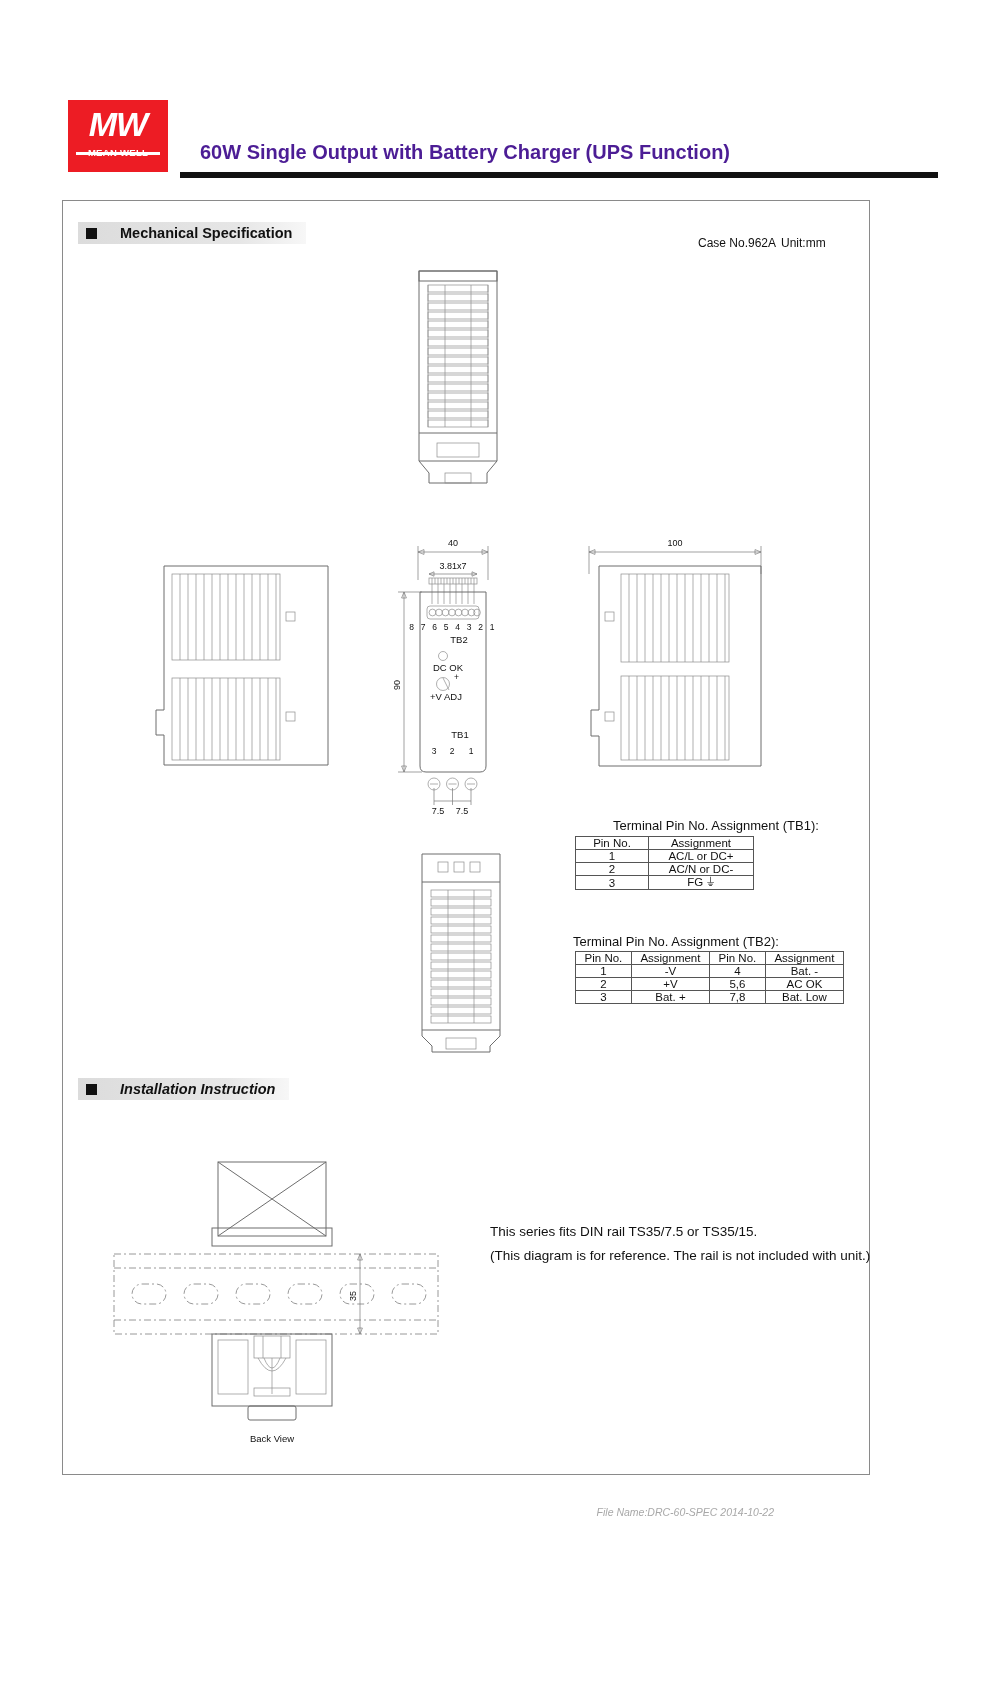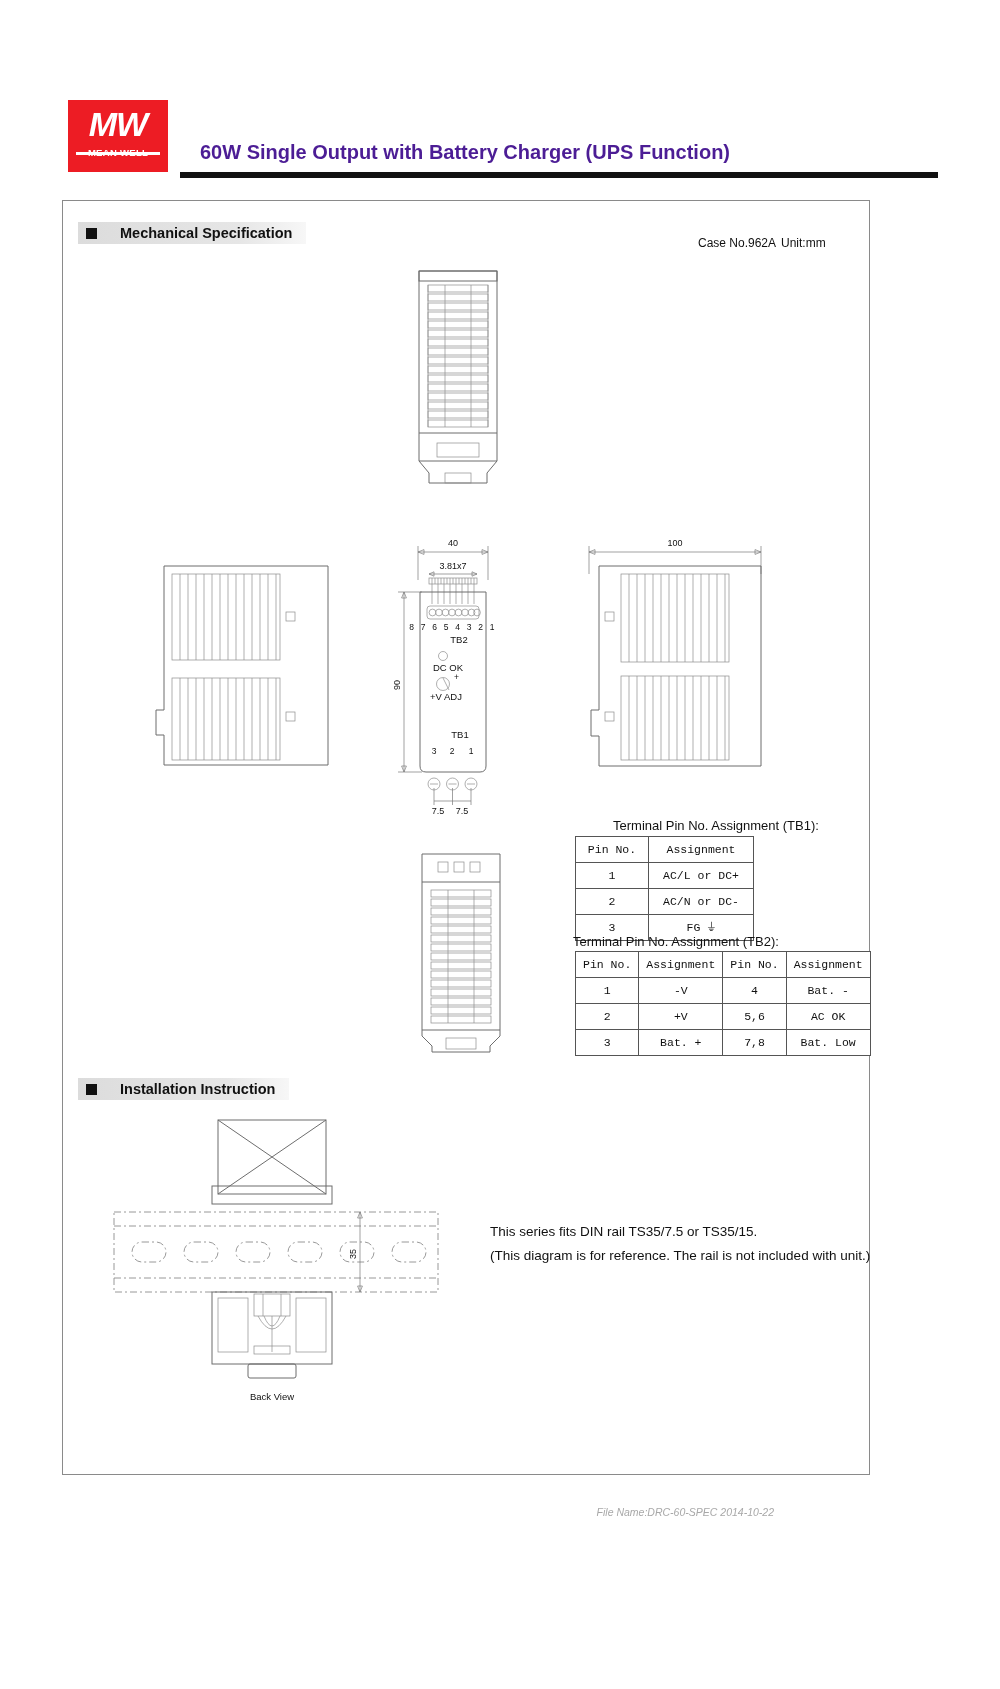--- a/index.html
+++ b/index.html
@@ -71,22 +71,22 @@
   .lbl{font-size:9.5px;fill:#111;font-family:"Liberation Sans",sans-serif;}
   .lbl-s{font-size:8.5px;fill:#111;font-family:"Liberation Sans",sans-serif;}
 
   
   .tbl-cap{position:absolute;font-size:13px;color:#111;white-space:nowrap;}
   table.pin{
     position:absolute;border-collapse:collapse;background:#fff;
   }
   table.pin td,table.pin th{
     border:1px solid #555;font-size:11.5px;font-weight:normal;
-    text-align:center;padding:6px 7px;color:#111;
-    font-family:Liberation Mono, monospace;white-space:nowrap;
+    text-align:center;padding:0 7px;color:#111;
+    font-family:Liberation Sans, sans-serif;white-space:nowrap;
   }
   table.pin th{font-weight:normal;}
 
   
   .inst-tx{
     position:absolute;font-size:13.5px;color:#111;line-height:24px;white-space:nowrap;
   }
 
   
   .footer{
@@ -420,26 +420,26 @@
       </tr>
       <tr>
         <td>3</td>
         <td>Bat. +</td>
         <td>7,8</td>
         <td>Bat. Low</td>
       </tr>
     </tbody>
   </table>
 
-  <div class="sec-head" style="left:78px;top:1078px;">
+  <div class="sec-head" style="left:78px;top:1078px;font-style:italic;">
     <span class="sq"></span>
     <span class="tx">Installation Instruction</span>
   </div>
 
-  <div class="draw" style="left:108px;top:1114px;">
+  <div class="draw" style="left:108px;top:1156px;">
     <svg width="360" height="300" viewBox="0 0 360 300">
 
       <rect class="ln" x="110" y="6" width="108" height="74"></rect>
       <line class="ln" x1="110" y1="6" x2="218" y2="80"></line>
       <line class="ln" x1="218" y1="6" x2="110" y2="80"></line>
       <rect class="ln" x="104" y="72" width="120" height="18"></rect>
 
       <path class="dash" d="M6,98 L330,98 L330,178 L6,178 Z"></path>
       <line class="dash" x1="6" y1="112" x2="330" y2="112"></line>
       <line class="dash" x1="6" y1="164" x2="330" y2="164"></line>

